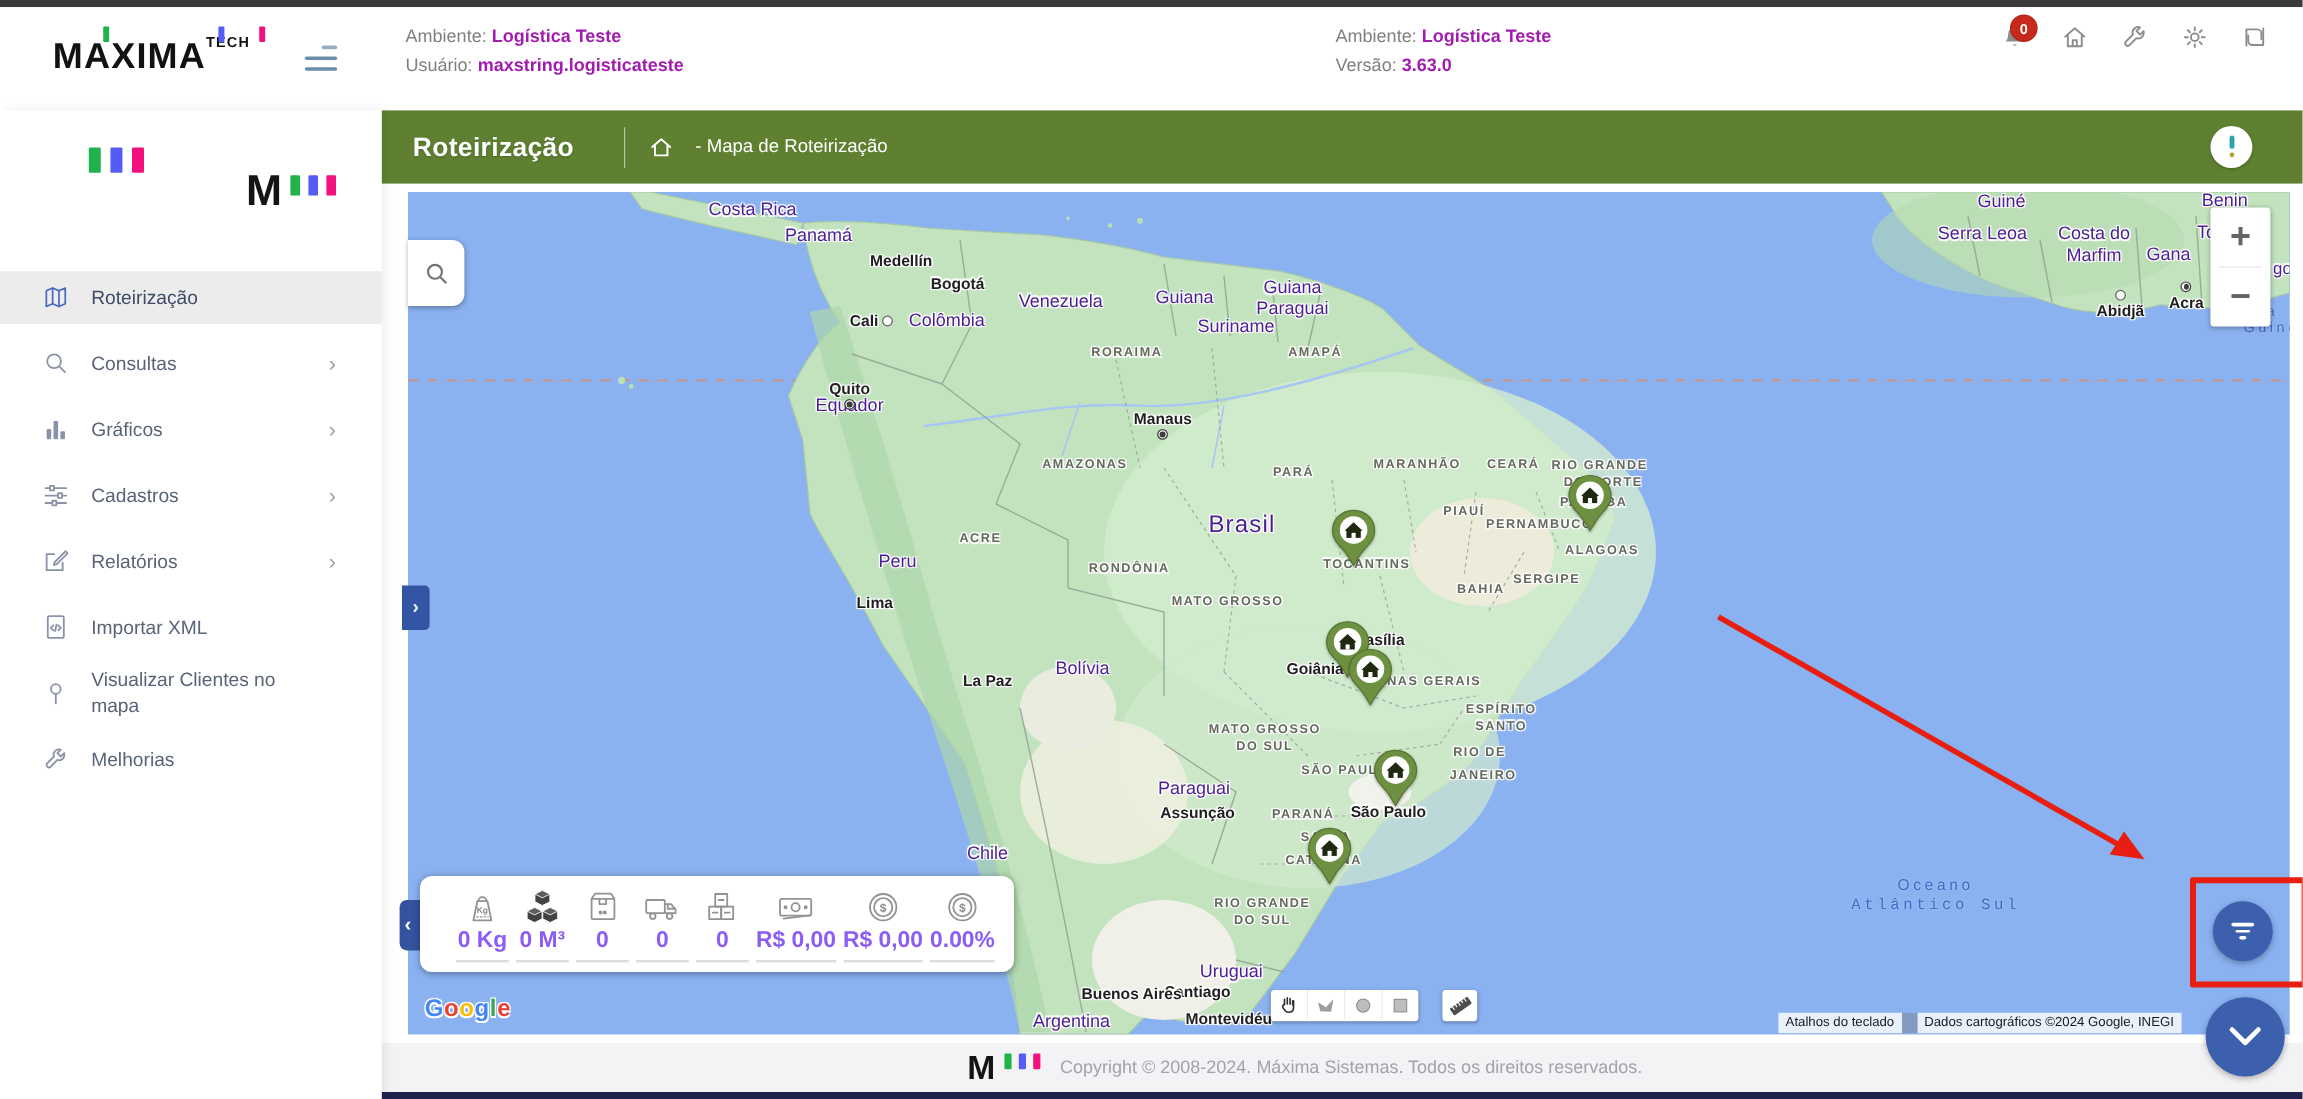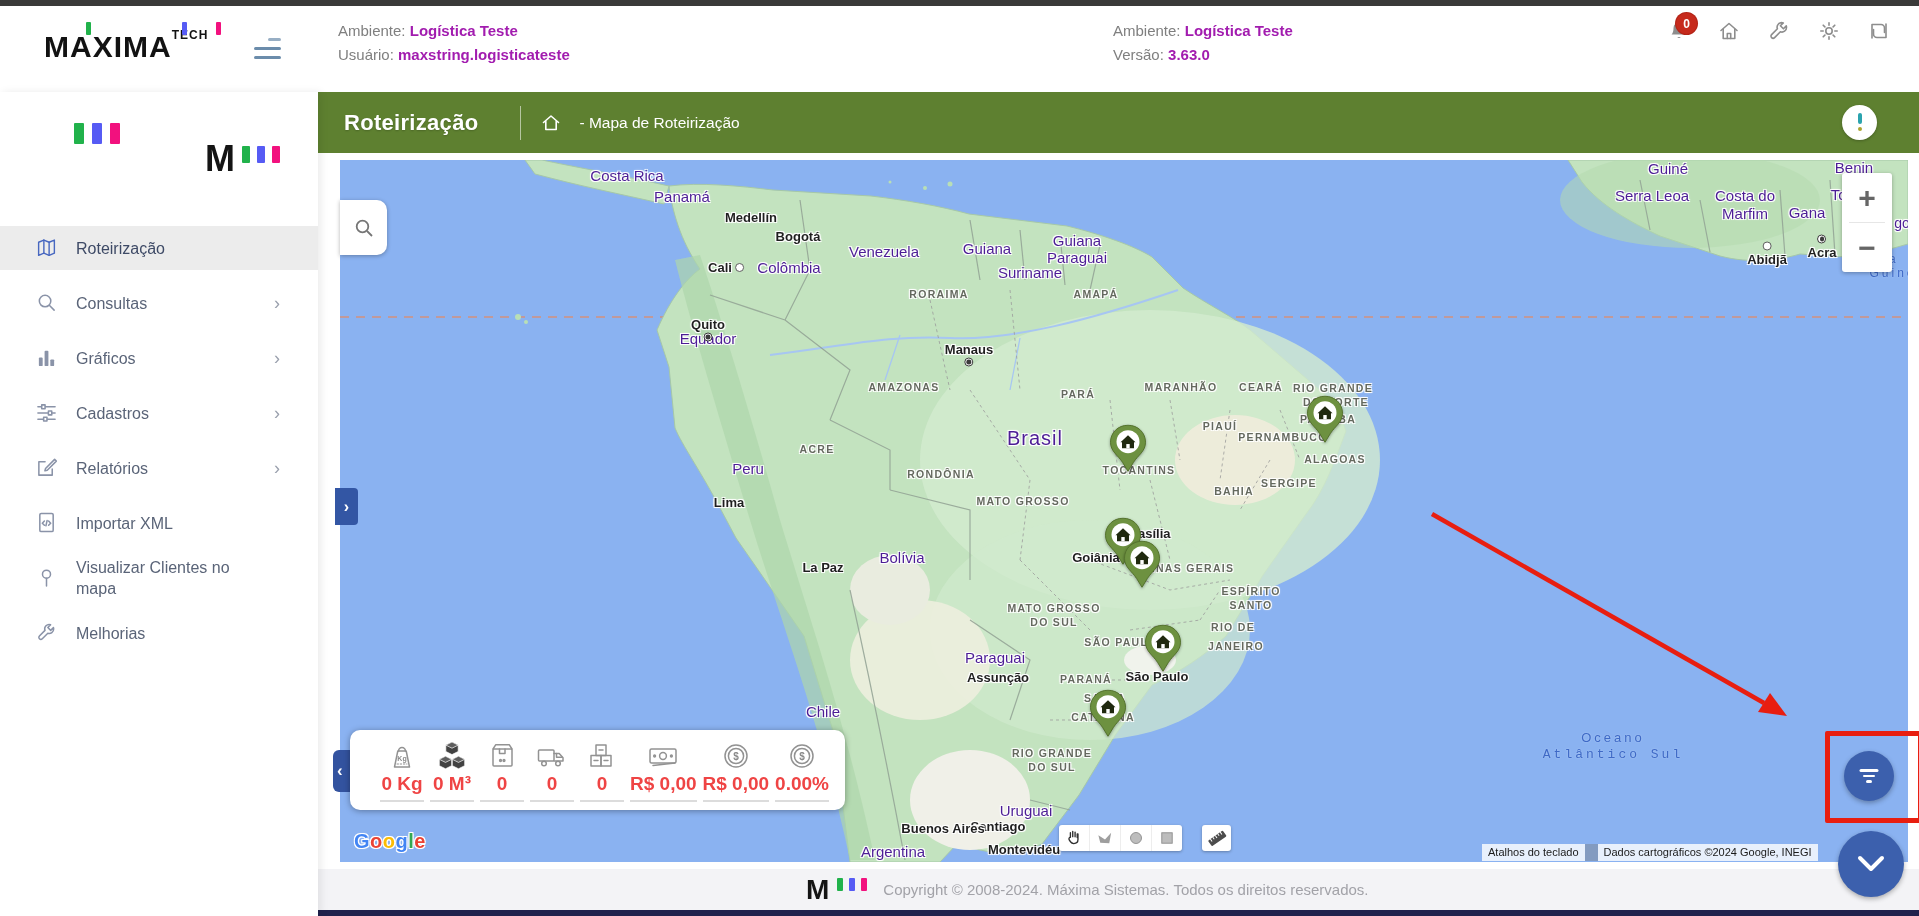--- a/index.html
+++ b/index.html
@@ -101,21 +101,21 @@
   .zoomctl .zdiv{height:1px;background:#e6e6e6;margin:0 7px;}
   .statsbar{position:absolute;left:10px;top:570px;width:495px;height:80px;background:#fff;border-radius:10px;
             box-shadow:0 1px 6px rgba(0,0,0,.35);display:flex;align-items:center;
             justify-content:space-between;padding:0 16px 0 30px;box-sizing:border-box;z-index:2;}
   .stats-tab{position:absolute;left:-7px;top:590px;width:26px;height:42px;background:#33539f;border-radius:6px;
              color:#fff;font-size:17px;font-weight:700;display:flex;align-items:center;
              justify-content:flex-start;padding-left:4px;box-sizing:border-box;cursor:pointer;z-index:1;}
   .stat{display:flex;flex-direction:column;align-items:center;padding-bottom:5px;
         border-bottom:2px solid #dcdcdc;min-width:44px;}
   .stat .sicon{height:32px;display:flex;align-items:flex-end;}
-  .stat .sval{font-size:19px;font-weight:700;color:#ef4444;margin-top:2px;}
+  .stat .sval{font-size:19px;font-weight:700;color:#8b5cf6;margin-top:2px;}
   .drawbar{position:absolute;left:719px;top:665px;height:26px;background:#fff;border-radius:3px;
            box-shadow:0 1px 3px rgba(0,0,0,.3);display:flex;}
   .dbtn{width:30px;height:26px;display:flex;align-items:center;justify-content:center;cursor:pointer;}
   .dbtn + .dbtn{border-left:1px solid #ededed;}
   .rulerbtn{position:absolute;left:862px;top:665px;width:29px;height:26px;background:#fff;border-radius:3px;
             box-shadow:0 1px 3px rgba(0,0,0,.3);display:flex;align-items:center;justify-content:center;cursor:pointer;}
   .glogo{position:absolute;left:14px;top:670px;font-size:20px;font-weight:700;letter-spacing:.5px;cursor:pointer;
          text-shadow:-1px -1px 0 #fff,1px -1px 0 #fff,-1px 1px 0 #fff,1px 1px 0 #fff,0 0 2px #fff;}
   .attr{position:absolute;top:684px;height:17px;display:flex;font-size:11px;color:#1a1a1a;}
   .attr span{background:rgba(255,255,255,.8);padding:2px 6px 0 6px;cursor:pointer;}

